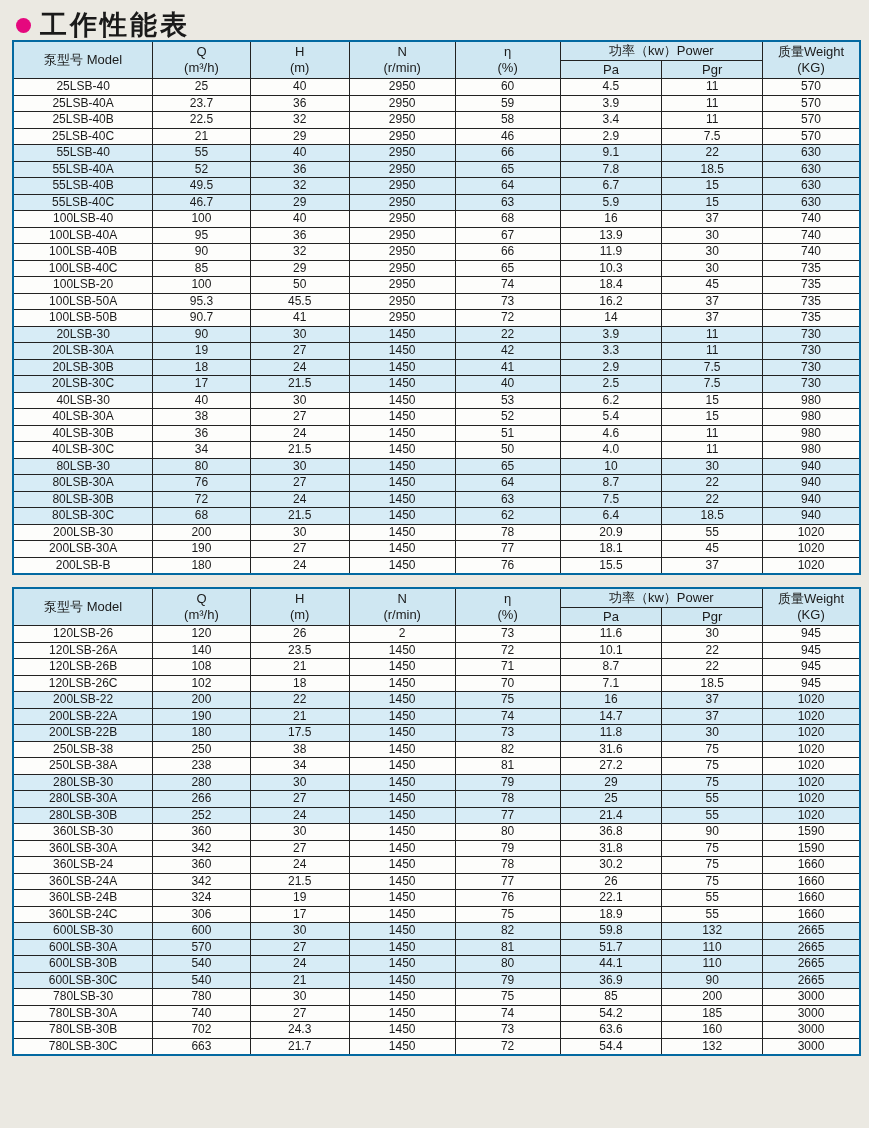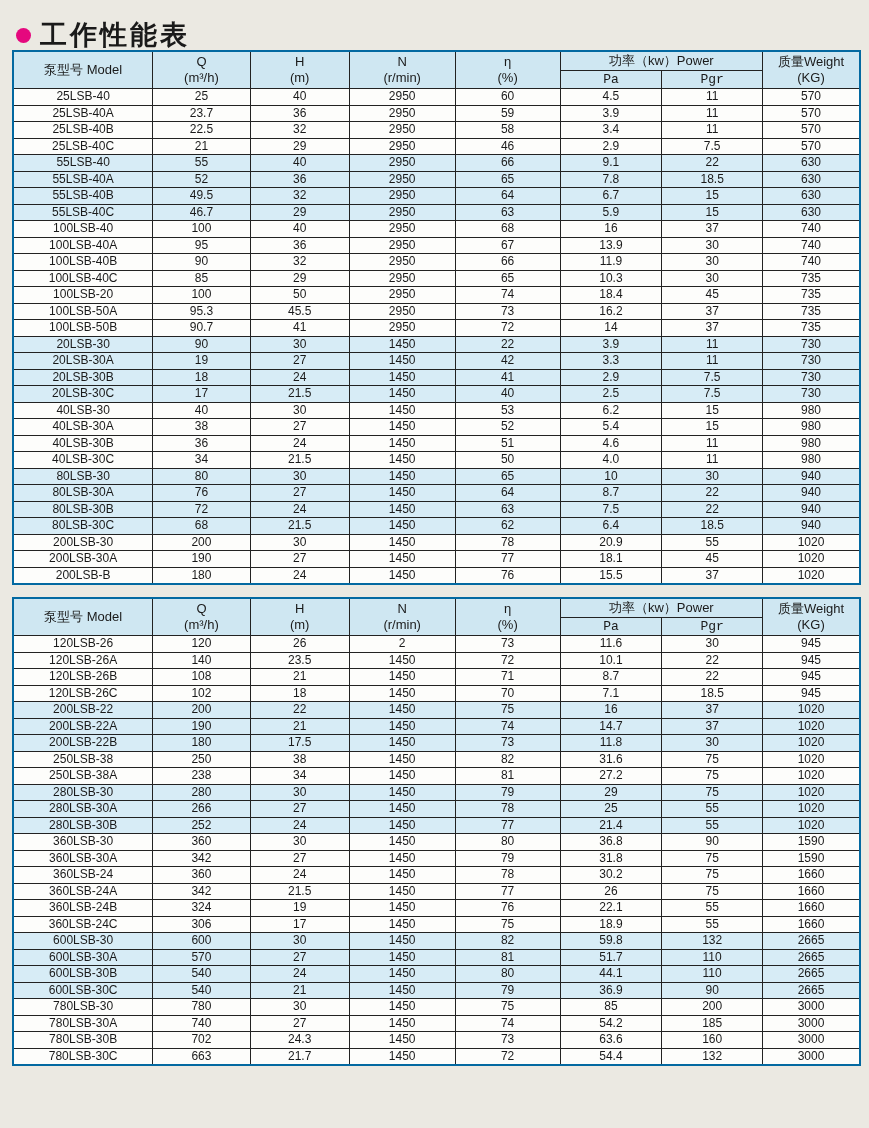--- a/index.html
+++ b/index.html
@@ -8,21 +8,21 @@
   }
   body {
     width: 869px;
     height: 1128px;
     background: #EBE9E2;
     font-family: "Liberation Sans", "DejaVu Sans", sans-serif;
     color: #1a1a1a;
     overflow: hidden;
   }
   .page {
-    padding: 20px 8px 0 10px;
+    padding: 10px 8px 0 10px;
     box-sizing: border-box;
   }
   
   .title-row {
     display: flex;
     align-items: center;
     padding-left: 6px;
   }
   .bullet {
     width: 15px;
@@ -62,21 +62,20 @@
   table.perf thead th {
     background: #CFE7F2;
     font-weight: normal;
     font-size: 13px;
     line-height: 16px;
     padding: 1px 2px;
   }
   table.perf thead tr.subhead th {
     height: 17px;
     padding: 0 2px;
-    font-family: Liberation Mono, monospace;
   }
   table.perf td {
     font-size: 12px;
     height: 15.5px;
     line-height: 15px;
     padding: 0 2px;
   }
   table.perf tr.shaded td {
     background: #D7ECF6;
   }

